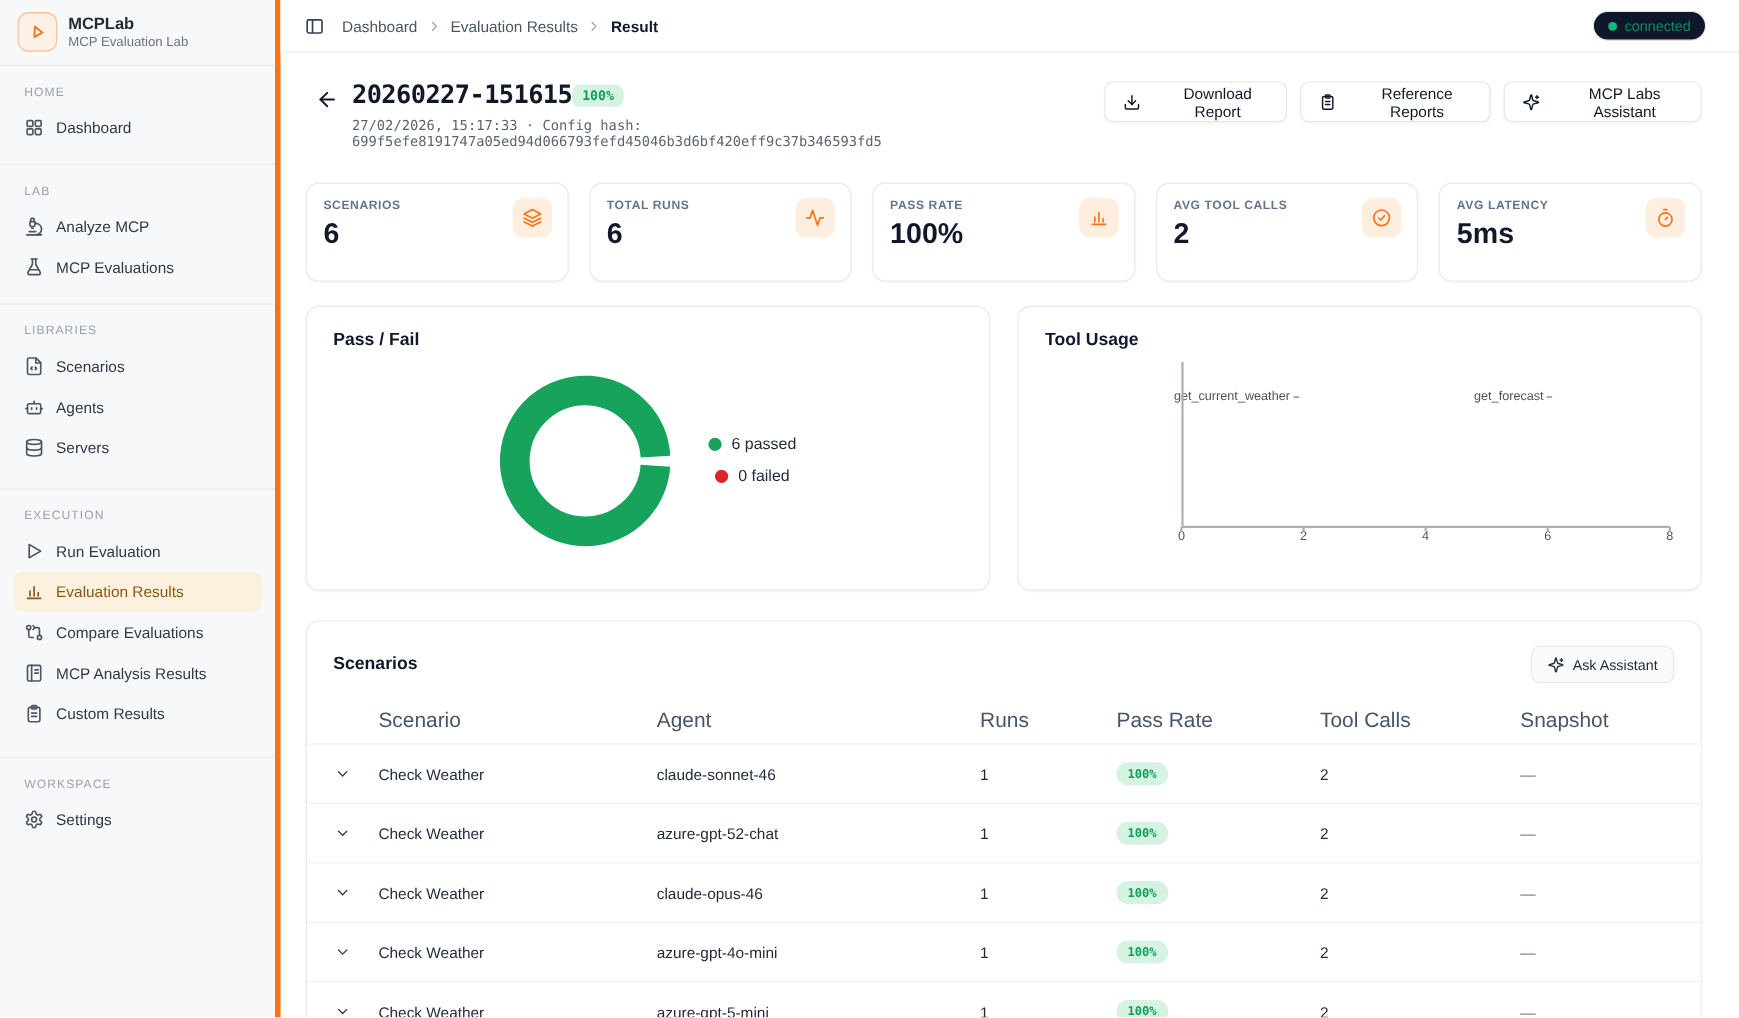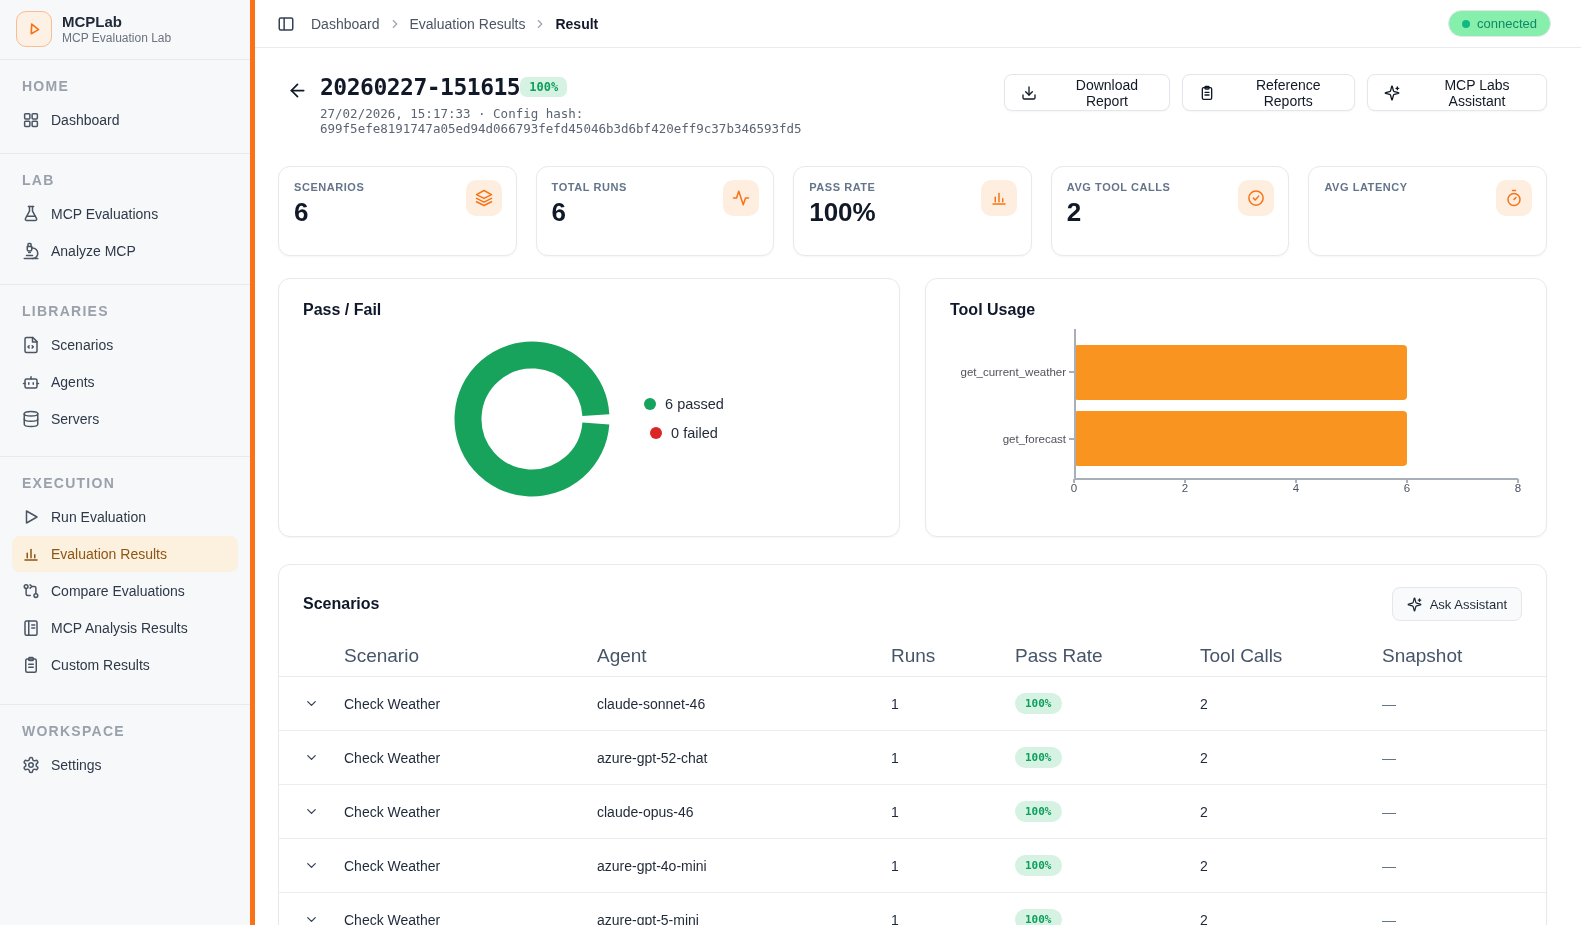--- a/index.html
+++ b/index.html
@@ -13,39 +13,39 @@
   
   .sidebar { width:255px; min-width:255px; background:#f7f8f9; border-right:5px solid #f97316;
     display:flex; flex-direction:column; }
   .logo-row { display:flex; align-items:center; gap:10px; padding:11px 16px 12px 16px; }
   .logo-box { width:36px; height:36px; border-radius:10px; background:#fdf0e4; border:1px solid #f7bd93;
     display:flex; align-items:center; justify-content:center; color:#f97316; }
   .logo-name { font-size:15px; font-weight:700; color:#1f2937; line-height:1.25; }
   .logo-sub { font-size:12px; color:#6b7280; }
   .side-divider { height:1px; background:#e8eaed; margin:0; }
   nav { padding:0 12px 12px 12px; }
-  .section-label { font-size:14px; font-weight:700; letter-spacing:.09em; color:#9aa1ac;
+  .section-label { font-size:11px; font-weight:400; letter-spacing:.09em; color:#9aa1ac;
     padding:18px 10px 8px 10px; }
   .nav-item { display:flex; align-items:center; gap:11px; padding:0 10px; height:36px; margin-bottom:1px;
     border-radius:8px; font-size:14px; color:#2e3949; cursor:pointer; }
   .nav-item .nicon { color:#4b5563; display:flex; }
   .nav-item.active { background:#fcf0de; color:#8d5614; font-weight:500; }
   .nav-item.active .nicon { color:#8d5614; }
 
   
   .main { flex:1; display:flex; flex-direction:column; min-width:0; }
   .topbar { height:48px; min-height:48px; display:flex; align-items:center; gap:10px;
     padding:0 30px 0 22px; border-bottom:1px solid #e8eaed; background:#fff; }
   .panel-btn { color:#334155; display:flex; cursor:pointer; }
   .crumbs { display:flex; align-items:center; gap:8px; margin-left:6px; }
   .crumb { font-size:14px; color:#4b5563; cursor:pointer; }
   .crumb.current { color:#111827; font-weight:600; cursor:default; }
   .crumb-sep { color:#9ca3af; display:flex; }
   .status-pill { margin-left:auto; display:flex; align-items:center; gap:7px; border:1px solid #e5e7eb;
-    border-radius:999px; padding:5px 13px; font-size:13px; color:#0e8a64; background:#86efac; }
+    border-radius:999px; padding:5px 13px; font-size:13px; color:#0e8a64; background:#0f172a; }
   .status-dot { width:8px; height:8px; border-radius:50%; background:#10b981; }
 
   .content { flex:1; padding:26px 34px 24px 23px; overflow:hidden; }
 
   
   .title-row { display:flex; align-items:flex-start; }
   .back-btn { margin:6px 12px 0 9px; color:#111827; cursor:pointer; background:none; border:none; display:flex; }
   .title-block {}
   .title-line { display:flex; align-items:center; }
   .run-title { font-size:23px; font-weight:700; color:#111827; letter-spacing:-0.5px; }
@@ -75,21 +75,21 @@
 
   .pf-body { display:flex; align-items:center; justify-content:center; gap:34px; height:195px; margin-top:2px; }
   .donut-wrap { width:156px; height:156px; }
   .pf-legend { display:flex; flex-direction:column; gap:13px;align-items:center; }
   .legend-item { display:flex; align-items:center; gap:9px; font-size:14.5px; color:#1f2937; }
   .legend-dot { width:12px; height:12px; border-radius:50%; }
   .legend-dot.pass { background:#17a35c; }
   .legend-dot.fail { background:#dc2626; }
 
   .tu-chart { margin-top:14px; padding-right:4px; }
-  .tu-rows { position:relative; height:145px; display:flex; flex-direction:column;
+  .tu-rows { position:relative; height:145px; display:flex; 
     justify-content:space-evenly; }
   .tu-rows::before { content:""; position:absolute; left:124px; top:-4px; bottom:0; width:2px; background:#a9afb9; }
   .tu-row { display:flex; align-items:center; height:55px; }
   .tu-label { width:124px; min-width:124px; display:flex; align-items:center; justify-content:flex-end;
     font-size:11.5px; color:#52525b; gap:3px; padding-right:0; }
   .tu-tickdash { width:5px; height:2px; background:#a9afb9; }
   .tu-track { flex:1; height:100%; display:flex; align-items:center; }
   .tu-bar { height:55px; border-radius:4px; }
   .tu-axis-x { height:0; border-top:2px solid #a9afb9; margin-left:124px; }
   .tu-ticks { position:relative; margin-left:124px; height:22px; }
@@ -149,39 +149,39 @@
           </span>
         <span>Dashboard</span>
       </div>
       <div style="height:14px"></div>
       <div class="side-divider" style="margin:0 -12px;"></div>
 
       <div class="section-label">LAB</div>
       <div class="nav-item">
         <span class="nicon">
             <svg width="18" height="18" viewBox="0 0 24 24" fill="none" stroke="currentColor" stroke-width="2" stroke-linecap="round" stroke-linejoin="round">
-              <path d="M10 2v6.3L4.7 17.8A2 2 0 0 0 6.5 20.8h11a2 2 0 0 0 1.8-3L14 8.3V2"></path>
-              <path d="M8.5 2h7"></path>
-              <path d="M7 15h10"></path>
-            </svg>
-          </span>
-        <span>MCP Evaluations</span>
-      </div>
-      <div class="nav-item">
-        <span class="nicon">
-            <svg width="18" height="18" viewBox="0 0 24 24" fill="none" stroke="currentColor" stroke-width="2" stroke-linecap="round" stroke-linejoin="round">
               <path d="M6 18h8"></path>
               <path d="M3 22h18"></path>
               <path d="M14 22a7 7 0 1 0 0-14h-1"></path>
               <path d="M9 14h2"></path>
               <path d="M9 12a2 2 0 0 1-2-2V6h6v4a2 2 0 0 1-2 2Z"></path>
               <path d="M12 6V3a1 1 0 0 0-1-1H9a1 1 0 0 0-1 1v3"></path>
             </svg>
           </span>
         <span>Analyze MCP</span>
+      </div>
+      <div class="nav-item">
+        <span class="nicon">
+            <svg width="18" height="18" viewBox="0 0 24 24" fill="none" stroke="currentColor" stroke-width="2" stroke-linecap="round" stroke-linejoin="round">
+              <path d="M10 2v6.3L4.7 17.8A2 2 0 0 0 6.5 20.8h11a2 2 0 0 0 1.8-3L14 8.3V2"></path>
+              <path d="M8.5 2h7"></path>
+              <path d="M7 15h10"></path>
+            </svg>
+          </span>
+        <span>MCP Evaluations</span>
       </div>
       <div style="height:14px"></div>
       <div class="side-divider" style="margin:0 -12px;"></div>
 
       <div class="section-label">LIBRARIES</div>
       <div class="nav-item">
         <span class="nicon">
             <svg width="18" height="18" viewBox="0 0 24 24" fill="none" stroke="currentColor" stroke-width="2" stroke-linecap="round" stroke-linejoin="round">
               <path d="M14.5 2H6a2 2 0 0 0-2 2v16a2 2 0 0 0 2 2h12a2 2 0 0 0 2-2V7.5Z"></path>
               <path d="M14 2v6h6"></path>
@@ -406,20 +406,21 @@
           <div class="stat-value">2</div>
           <div class="stat-icon">
               <svg width="18" height="18" viewBox="0 0 24 24" fill="none" stroke="currentColor" stroke-width="2" stroke-linecap="round" stroke-linejoin="round">
                 <circle cx="12" cy="12" r="9.5"></circle>
                 <polyline points="8.5 12.2 11 14.7 15.5 9.5"></polyline>
               </svg>
             </div>
         </div>
         <div class="stat-card">
           <div class="stat-label">AVG LATENCY</div>
+          <div class="stat-value">5ms</div>
           <div class="stat-icon">
               <svg width="18" height="18" viewBox="0 0 24 24" fill="none" stroke="currentColor" stroke-width="2" stroke-linecap="round" stroke-linejoin="round">
                 <line x1="10" y1="2" x2="14" y2="2"></line>
                 <circle cx="12" cy="14" r="8"></circle>
                 <line x1="12" y1="14" x2="14.5" y2="11.5"></line>
               </svg>
             </div>
         </div>
       </div>
 

